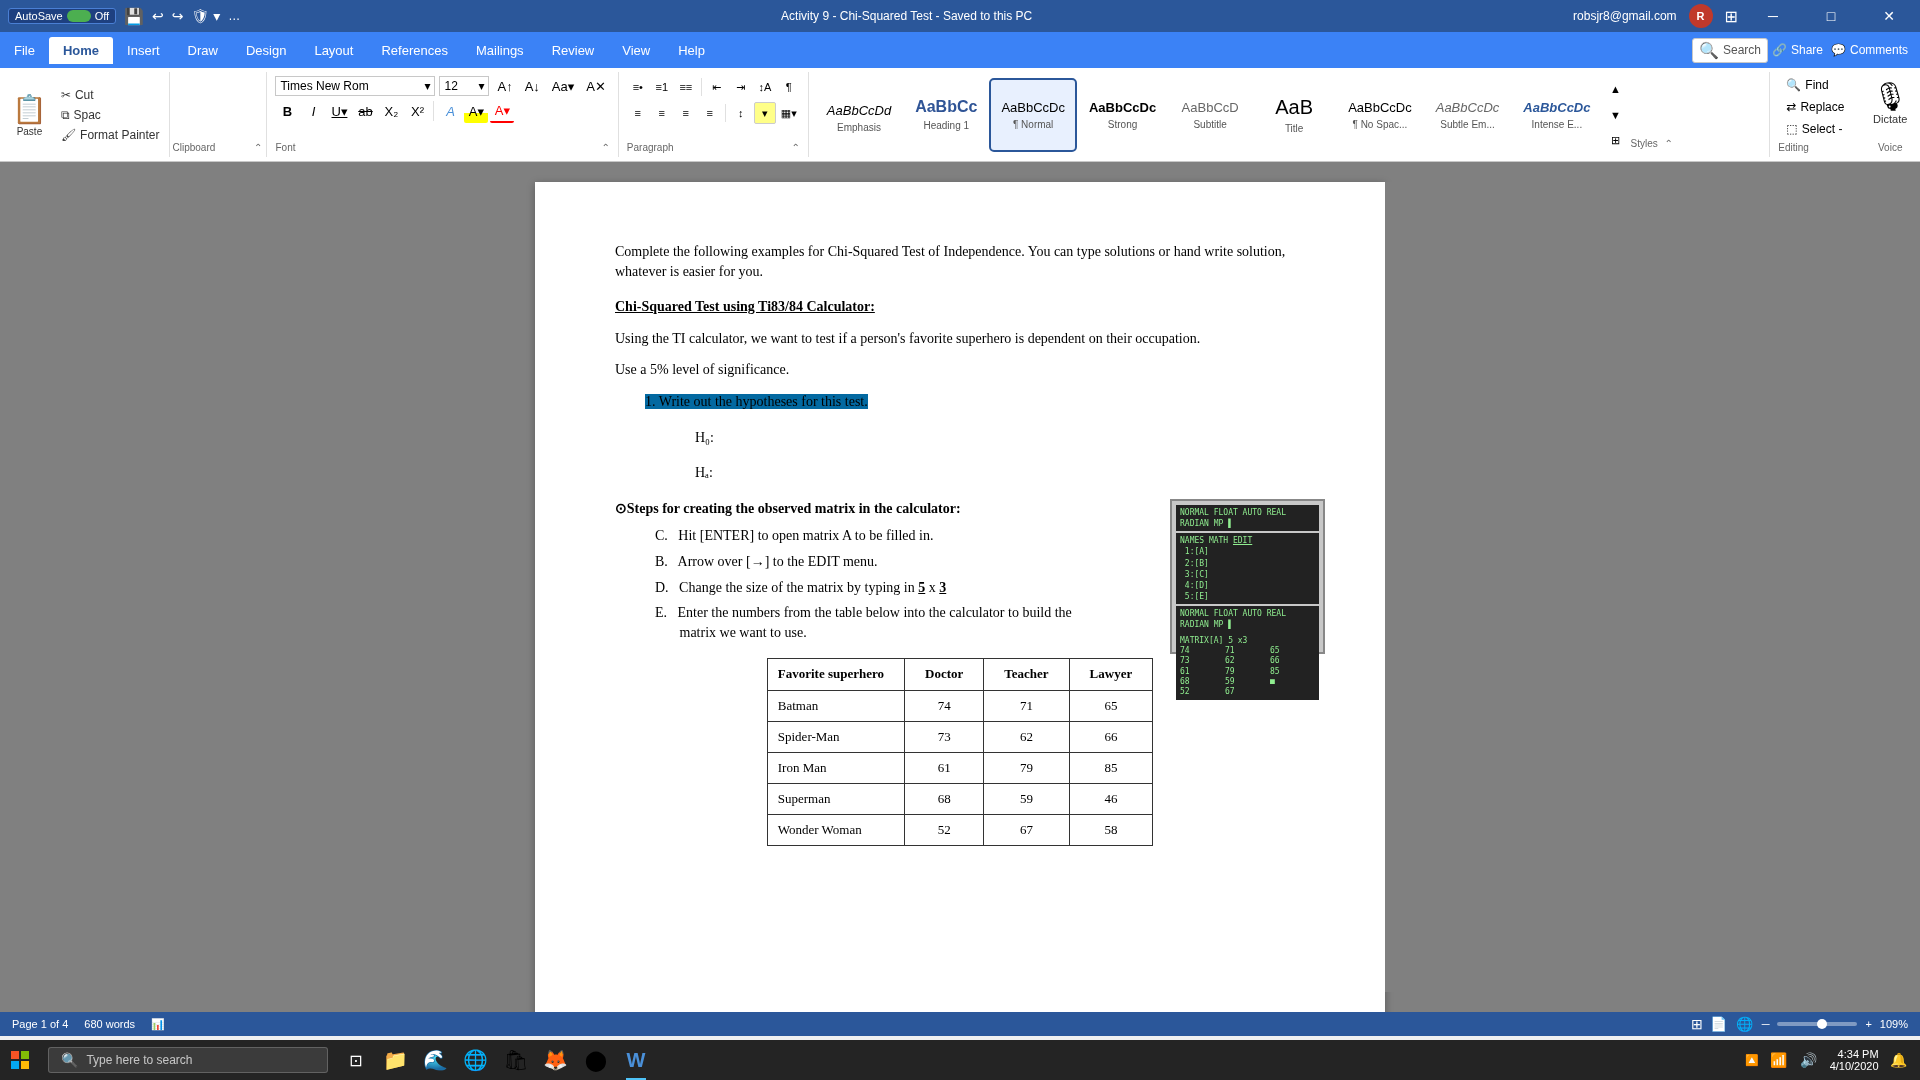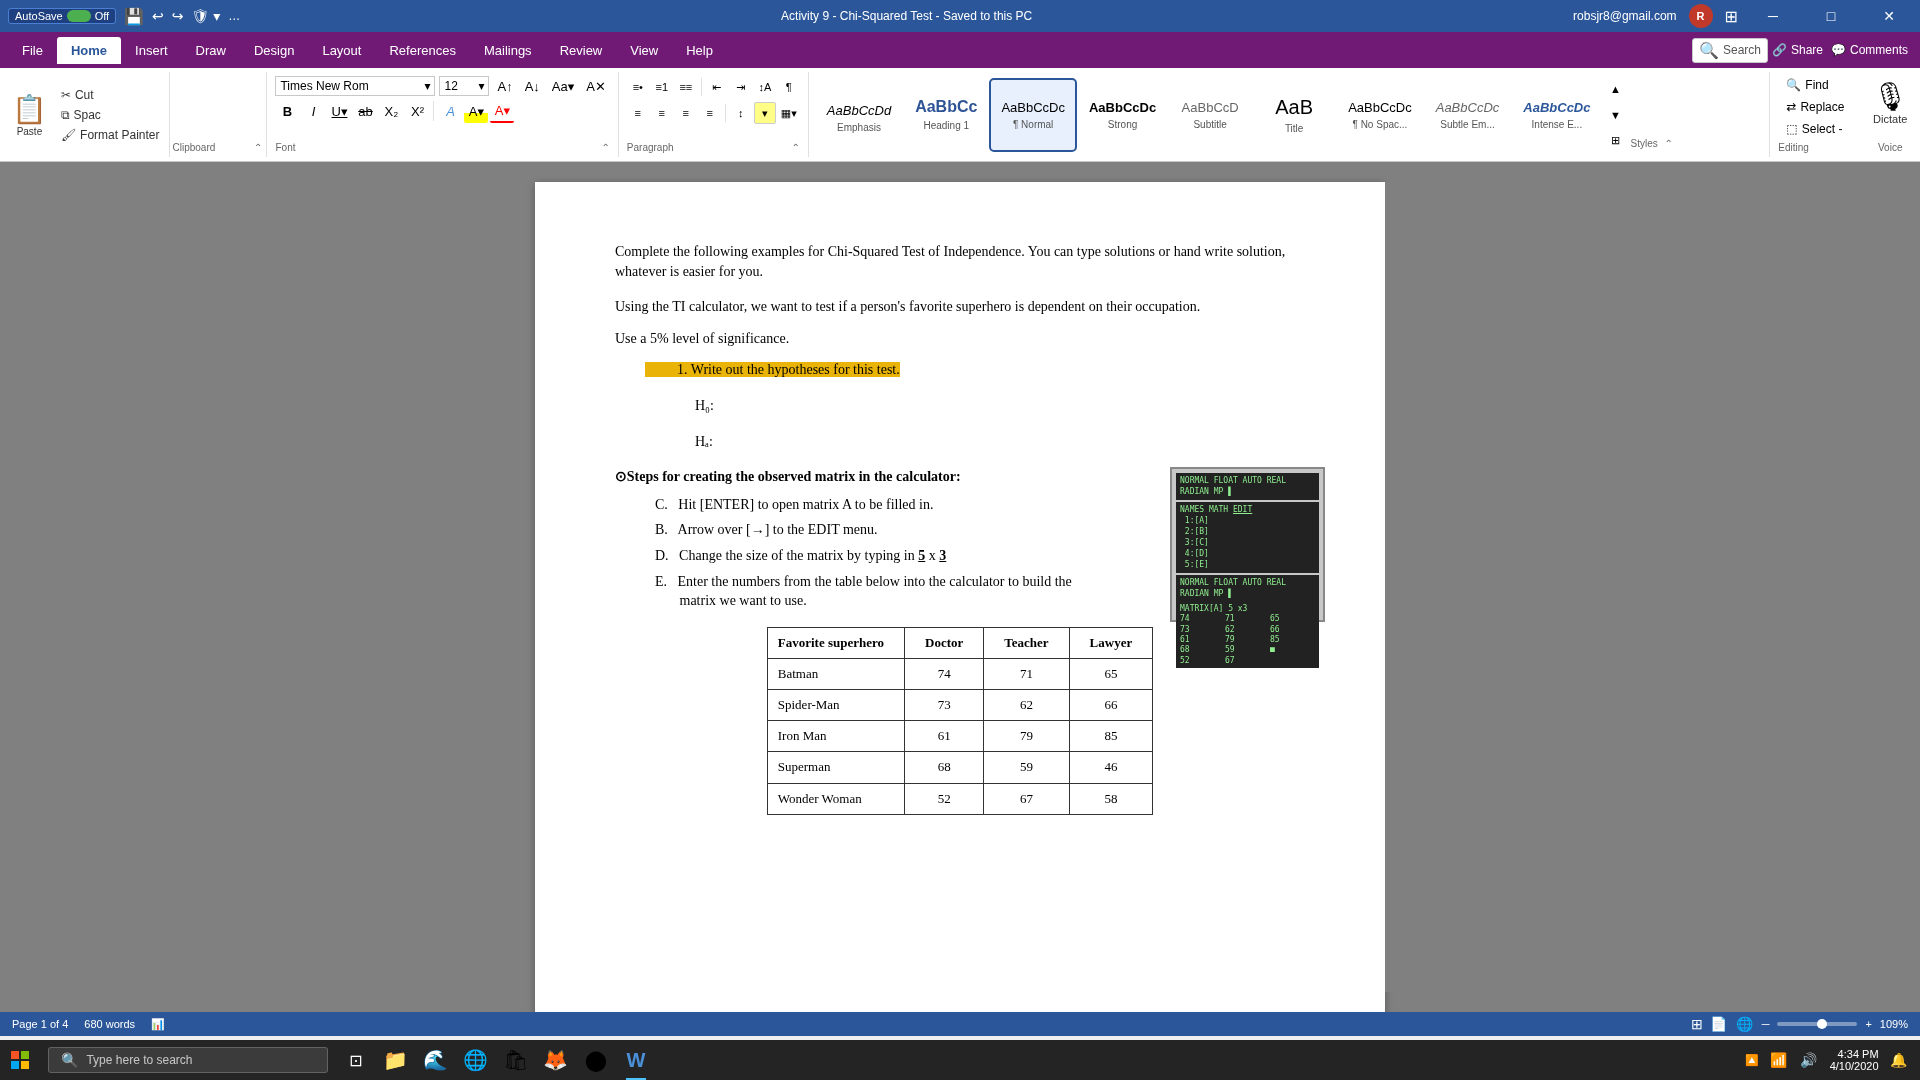--- a/index.html
+++ b/index.html
@@ -19,21 +19,21 @@
     .title-bar-left { display: flex; align-items: center; gap: 8px; }
     .title-bar-center { flex: 1; text-align: center; font-size: 12px; }
     .title-bar-right { display: flex; align-items: center; gap: 12px; font-size: 12px; }
     .autosave-badge { background: #1e4080; border: 1px solid #4a7fd4; border-radius: 3px; padding: 1px 6px; font-size: 11px; display: flex; align-items: center; gap: 4px; }
     .autosave-toggle { background: #4caf50; border-radius: 8px; width: 24px; height: 12px; display: inline-block; }
     .win-btn { width: 46px; height: 32px; display: flex; align-items: center; justify-content: center; cursor: pointer; font-size: 14px; }
     .profile-circle { width: 24px; height: 24px; border-radius: 50%; background: #c0392b; color: white; display: flex; align-items: center; justify-content: center; font-size: 11px; font-weight: bold; }
 
     
     .ribbon { background: #2b579a; }
-    .ribbon-tabs { display: flex; align-items: center; background: #701a75; padding-left: 8px; height: 36px; }
+    .ribbon-tabs { display: flex; align-items: center; background: #3b82f6; padding-left: 0; height: 36px; }
     .ribbon-tab { color: white; padding: 6px 14px; font-size: 13px; cursor: pointer; border-radius: 3px 3px 0 0; }
     .ribbon-tab.active { background: white; color: #2b579a; font-weight: 600; }
 
     .ribbon-content { background: white; border-bottom: 1px solid #c8c8c8; display: flex; align-items: stretch; padding: 4px 0; min-height: 90px; }
 
     .clipboard-group { flex-direction: row; align-items: stretch; padding: 4px 8px; border-right: 1px solid #e0e0e0; }
     .clipboard-paste { display: flex; flex-direction: column; align-items: center; justify-content: center; padding: 4px 8px; cursor: pointer; border-radius: 3px; }
     .clipboard-paste-icon { font-size: 28px; color: #2b579a; }
     .clipboard-paste-label { font-size: 10px; color: #333; }
     .clipboard-small { display: flex; flex-direction: column; gap: 2px; justify-content: center; }
@@ -79,21 +79,21 @@
     .taskbar-app { width: 40px; height: 40px; display: flex; align-items: center; justify-content: center; cursor: pointer; position: relative; }
     .taskbar-app.active::after { content: ''; position: absolute; bottom: 0; left: 50%; transform: translateX(-50%); width: 20px; height: 2px; background: #4fc3f7; }
     .taskbar-right { display: flex; align-items: center; gap: 12px; padding-right: 12px; color: white; font-size: 11px; }
     .taskbar-time { text-align: right; }
 
     
     .doc-content { font-family: 'Times New Roman', serif; }
     .doc-intro { margin-bottom: 16px; font-size: 14px; }
     .doc-heading { font-weight: bold; text-decoration: underline; font-size: 14px; margin-bottom: 12px; }
     .doc-para { margin-bottom: 12px; font-size: 14px; }
-    .doc-highlighted { background: #eab308; padding-left: 32px; }
+    .doc-highlighted { background: #0369a1; }
     .doc-list-item { margin-left: 40px; margin-bottom: 6px; font-size: 14px; }
     .h0-line { margin-left: 80px; margin-bottom: 16px; font-size: 14px; }
     .ha-line { margin-left: 80px; margin-bottom: 16px; font-size: 14px; }
     .steps-heading { font-weight: bold; font-size: 14px; margin-bottom: 8px; }
     sup { font-size: 10px; }
 
     
     .data-table { border-collapse: collapse; margin: 12px auto; }
     .data-table th, .data-table td { border: 1px solid #333; padding: 6px 20px; text-align: center; font-size: 13px; }
     .data-table th { font-weight: bold; }
@@ -344,20 +344,23 @@
 
   <div style="width:40px; background:#808080;"></div>
 
   <div class="doc-page">
     <div class="doc-content">
 
       <p class="doc-intro">
         <span>Complete the following examples for Chi-Squared Test of Independence. You can type solutions or hand write solution, whatever is easier for you.</span>
       </p>
 
+      <p class="doc-heading">
+        <span>Chi-Squared Test using Ti83/84 Calculator:</span>
+      </p>
 
       <p class="doc-para">
         <span>Using the TI calculator, we want to test if a person's favorite superhero is dependent on their occupation.</span>
       </p>
 
       <p class="doc-para">
         <span>Use a 5% level of significance.</span>
       </p>
 
       <p style="margin-left: 30px; margin-bottom: 16px; font-size:14px;">

